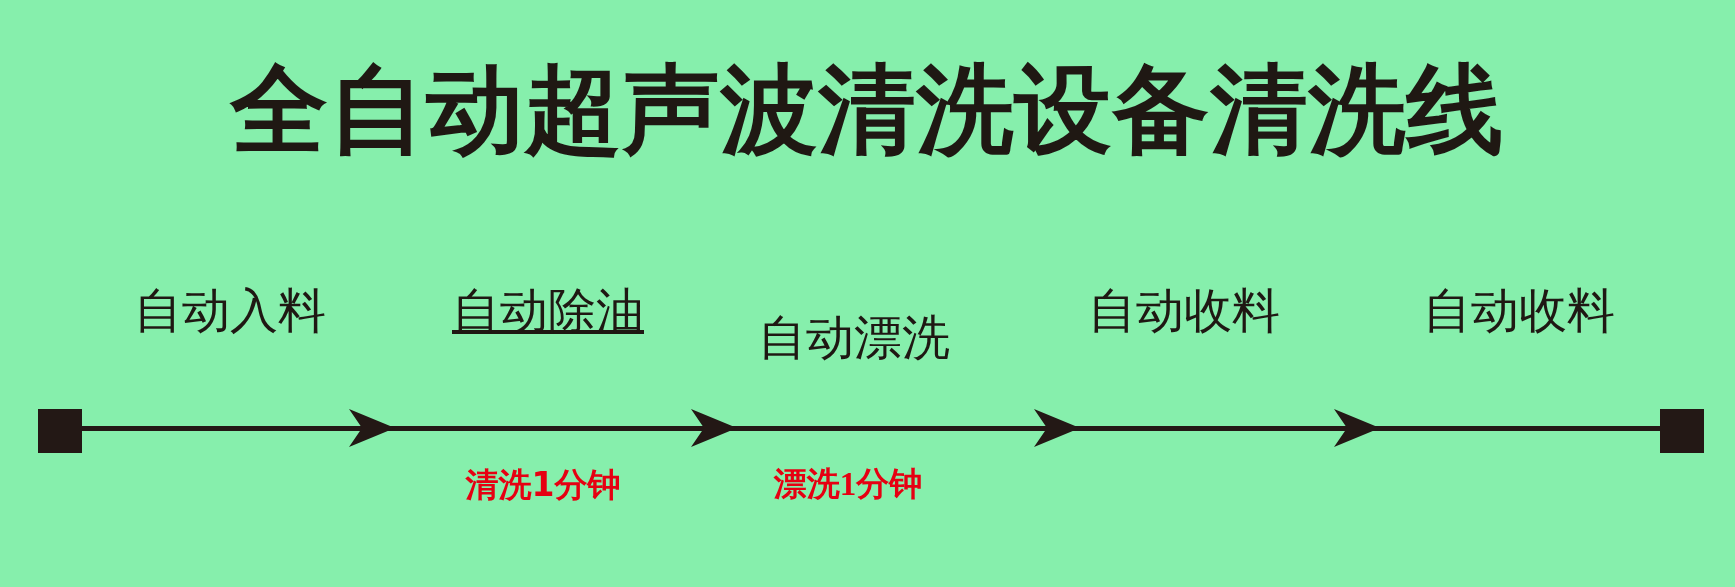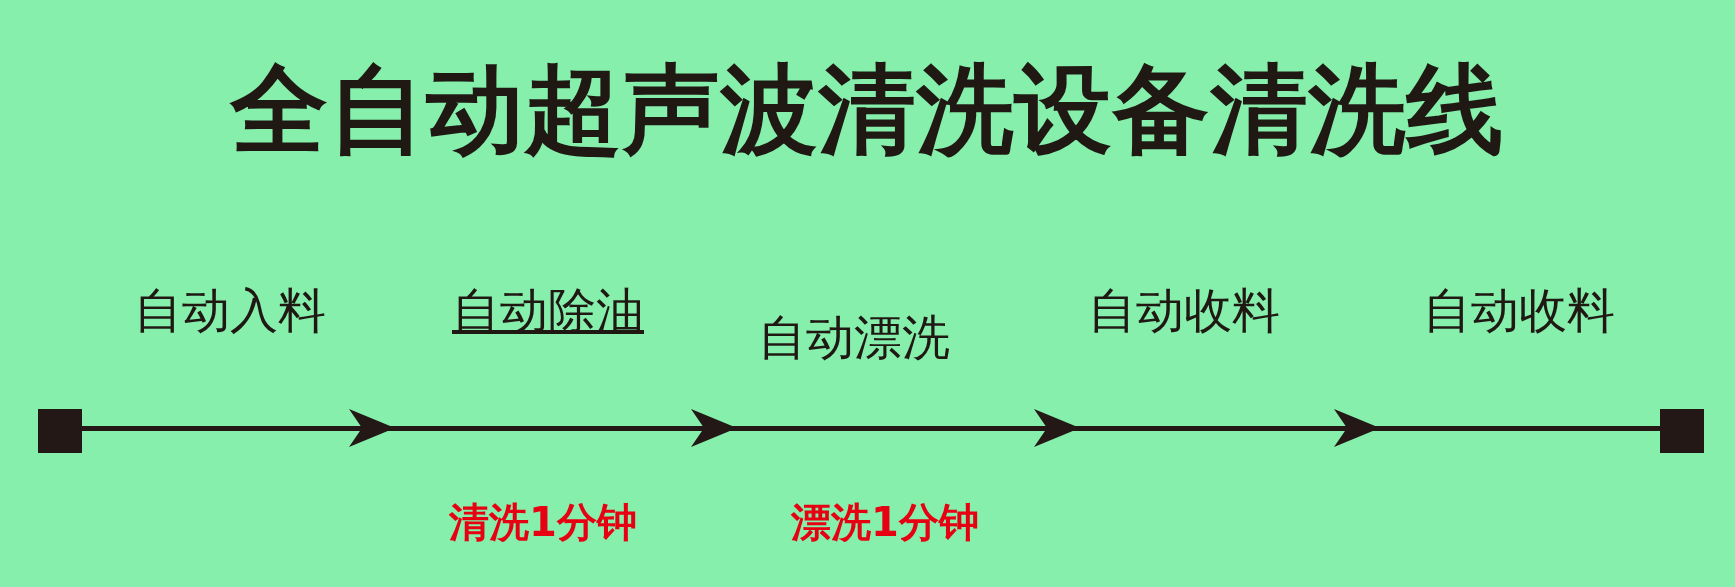--- a/index.html
+++ b/index.html
@@ -66,29 +66,28 @@
     height: 38px;
   }
   .arrow-1 { left: 349px; }
   .arrow-2 { left: 691px; }
   .arrow-3 { left: 1034px; }
   .arrow-4 { left: 1334px; }
   .duration-label {
     position: absolute;
     top: 468px;
     transform: translateX(-50%);
-    font-size: 40px;
+    font-size: 33px;
     line-height: 1.0;
     font-weight: bold;
     color: #e60012;
     white-space: nowrap;
-    margin-top: 34px;
   }
   .duration-1 { left: 543px; }
-  .duration-2 { left: 885px; }
+  .duration-2 { left: 848px; font-family: Liberation Serif, serif; }
   .duration-3 { left: 1202px; }
 </style>
 </head>
 <body>
 
 <div class="canvas">
 
   <div class="title">全自动超声波清洗设备清洗线</div>
 
   <div class="stage-label stage-1">自动入料</div>

